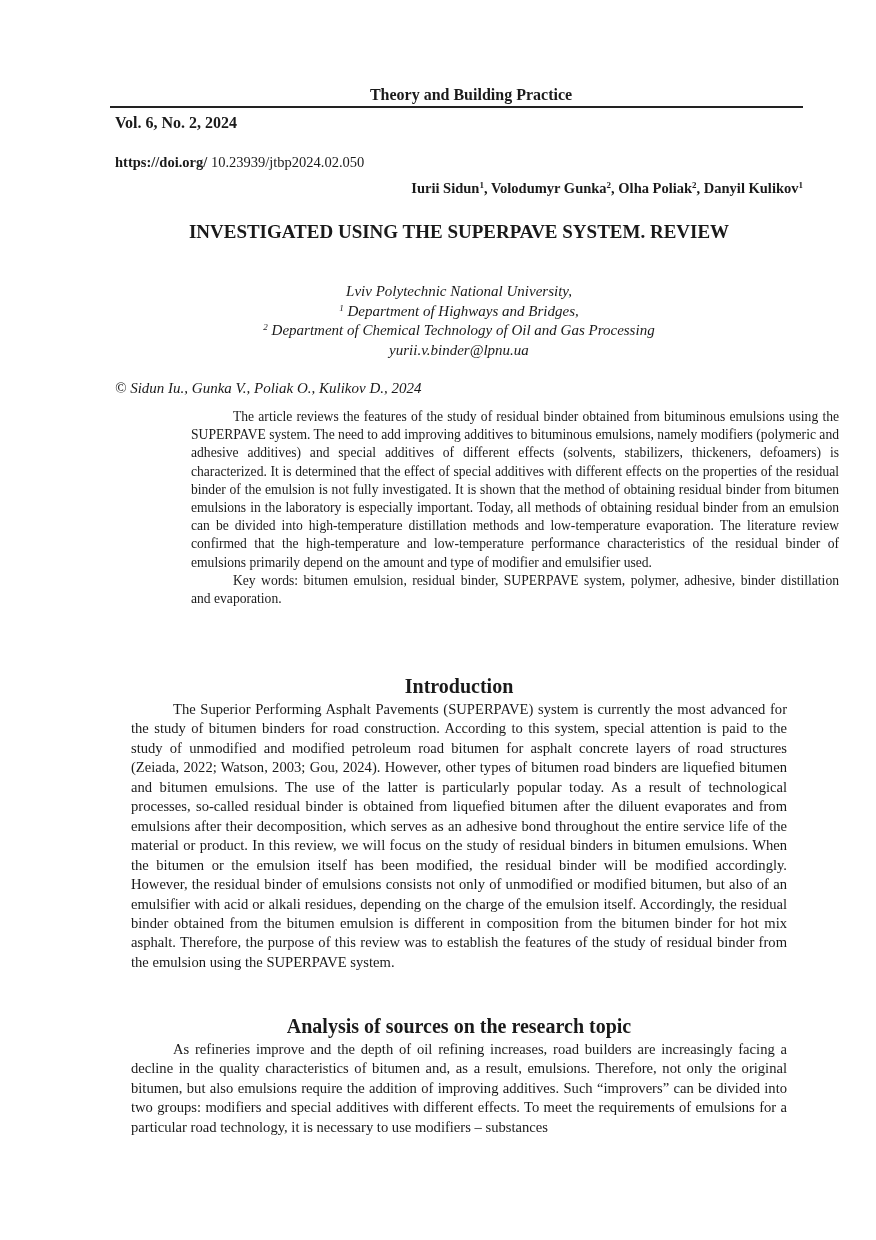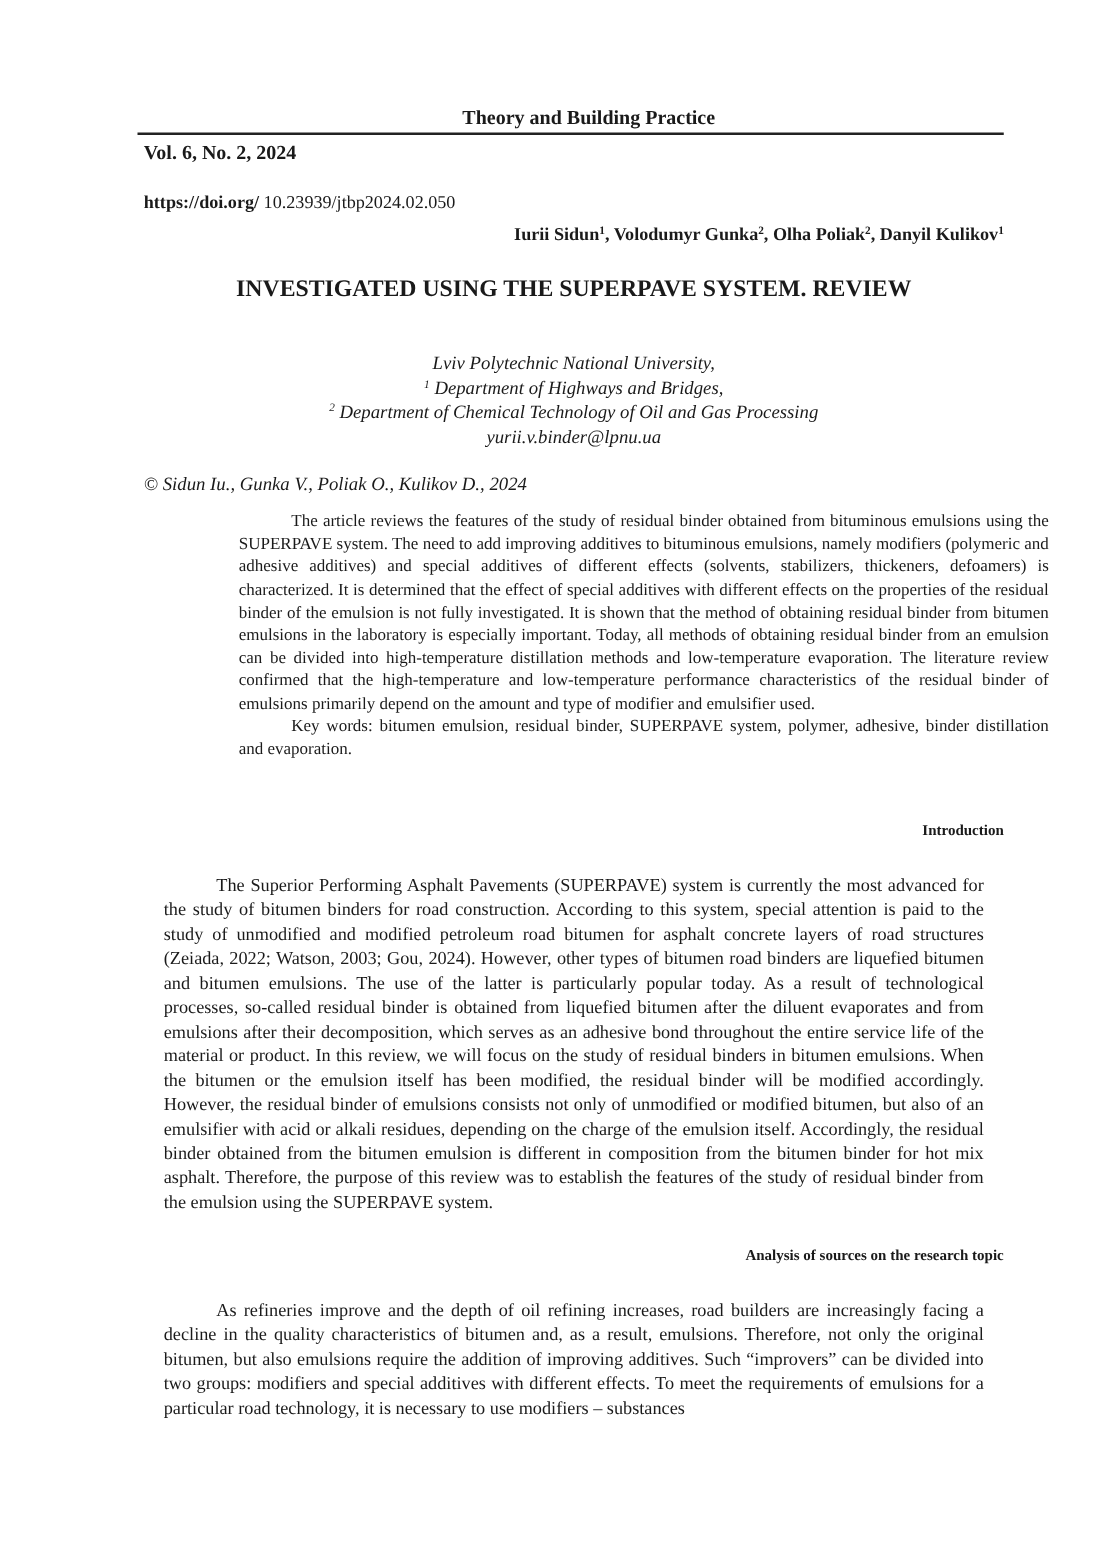--- a/index.html
+++ b/index.html
@@ -104,24 +104,25 @@
       font-size: 13.6px;
       line-height: 18.2px;
       text-align: justify;
       margin-left: 36px;
     }
     .abstract p { margin: 0; text-indent: 42px; }
     .section-heading {
       position: absolute;
       left: 0;
       width: 688px;
-      text-align: right;
+      text-align: center;
       font-weight: bold;
-      font-size: 12px;
+      font-size: 20px;
       line-height: 19px;
+      margin-top: 22px;
     }
     .h-intro { top: 655px; }
     .h-analysis { top: 995px; }
     .body-text {
       position: absolute;
       left: 0;
       width: 688px;
       font-size: 14.6px;
       line-height: 19.45px;
       text-align: justify;

